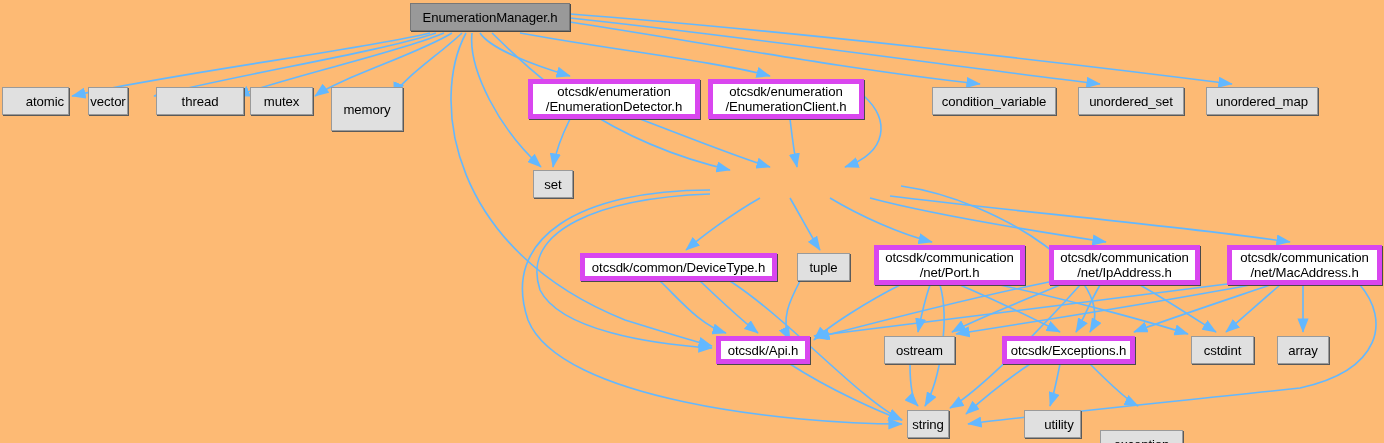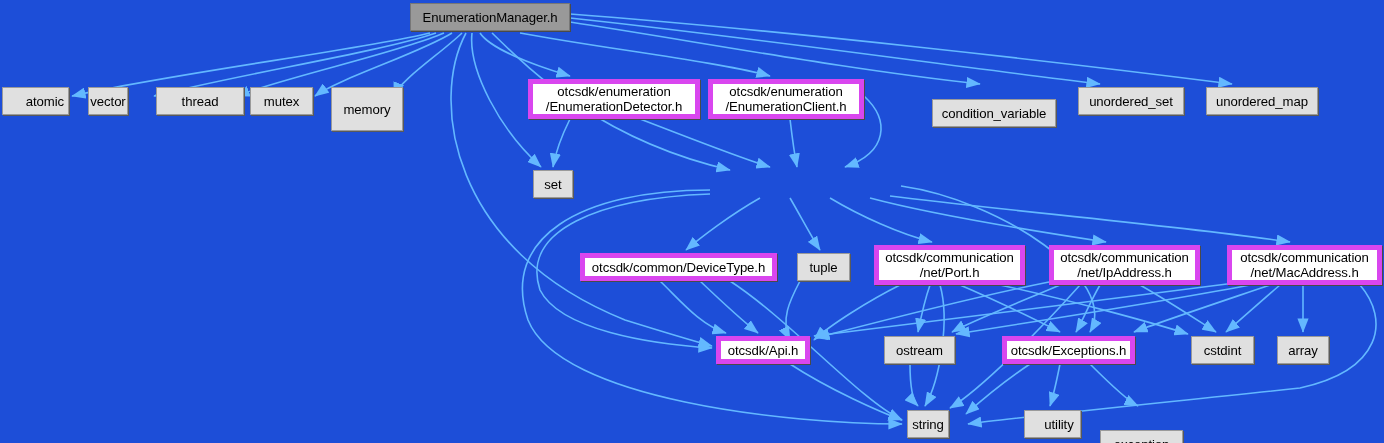--- a/index.html
+++ b/index.html
@@ -4,21 +4,21 @@
 <style>
   html, body {
     margin: 0;
     padding: 0;
     background: #000000;
   }
   #graph-root {
     position: relative;
     width: 1384px;
     height: 443px;
-    background: #1d4ed8;
+    background: #fdba74;
     overflow: hidden;
     font-family: "Liberation Sans", sans-serif;
   }
   #edge-layer {
     position: absolute;
     left: 0;
     top: 0;
     width: 1384px;
     height: 443px;
   }
@@ -129,21 +129,21 @@
       <div class="node root" style="left: 410px; top: 3px; width: 160px; height: 28px;"><span class="node-label">EnumerationManager.h</span></div>
       <div class="node std" style="left: 2px; top: 87px; width: 67px; height: 28px; justify-content: flex-end;"><span class="node-label">atomic</span></div>
       <div class="node std" style="left: 88px; top: 87px; width: 40px; height: 28px;"><span class="node-label">vector</span></div>
       <div class="node std" style="left: 156px; top: 87px; width: 88px; height: 28px;"><span class="node-label">thread</span></div>
       <div class="node std" style="left: 250px; top: 87px; width: 63px; height: 28px;"><span class="node-label">mutex</span></div>
       <div class="node std" style="left: 331px; top: 87px; width: 72px; height: 44px;"><span class="node-label">memory</span></div>
       <div class="node hdr" style="left: 528px; top: 79px; width: 172px; height: 40px;"><span class="node-label">otcsdk/enumeration
 /EnumerationDetector.h</span></div>
       <div class="node hdr" style="left: 708px; top: 79px; width: 156px; height: 40px;"><span class="node-label">otcsdk/enumeration
 /EnumerationClient.h</span></div>
-      <div class="node std" style="left: 932px; top: 87px; width: 124px; height: 28px; margin-top: 12px;"><span class="node-label">condition_variable</span></div>
+      <div class="node std" style="left: 932px; top: 87px; width: 124px; height: 28px;"><span class="node-label">condition_variable</span></div>
       <div class="node std" style="left: 1078px; top: 87px; width: 106px; height: 28px;"><span class="node-label">unordered_set</span></div>
       <div class="node std" style="left: 1206px; top: 87px; width: 112px; height: 28px;"><span class="node-label">unordered_map</span></div>
       <div class="node std" style="left: 533px; top: 170px; width: 40px; height: 28px;"><span class="node-label">set</span></div>
       <div class="node hdr" style="left: 580px; top: 253px; width: 197px; height: 28px;"><span class="node-label">otcsdk/common/DeviceType.h</span></div>
       <div class="node std" style="left: 797px; top: 253px; width: 53px; height: 28px;"><span class="node-label">tuple</span></div>
       <div class="node hdr" style="left: 874px; top: 245px; width: 151px; height: 40px;"><span class="node-label">otcsdk/communication
 /net/Port.h</span></div>
       <div class="node hdr" style="left: 1049px; top: 245px; width: 151px; height: 40px;"><span class="node-label">otcsdk/communication
 /net/IpAddress.h</span></div>
       <div class="node hdr" style="left: 1227px; top: 245px; width: 155px; height: 40px;"><span class="node-label">otcsdk/communication

